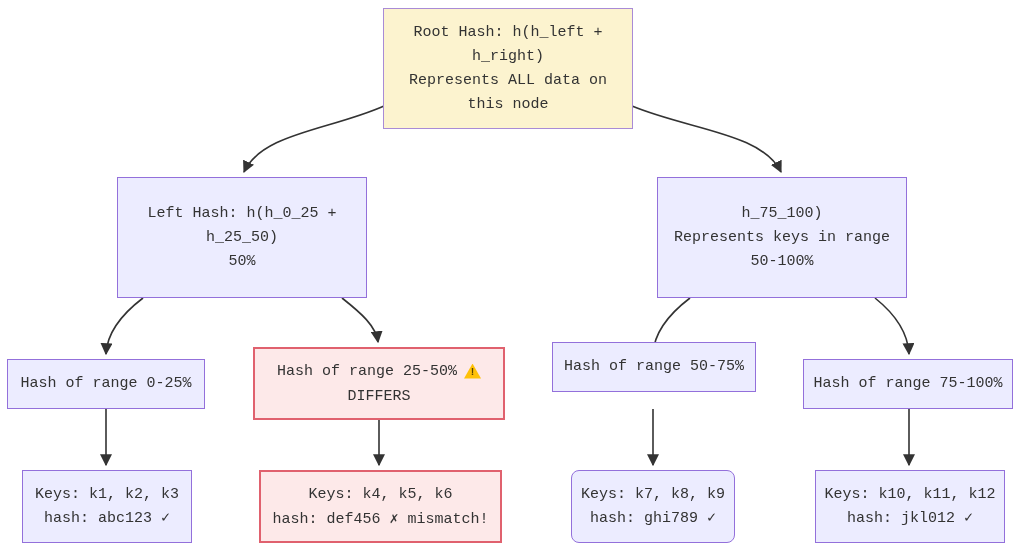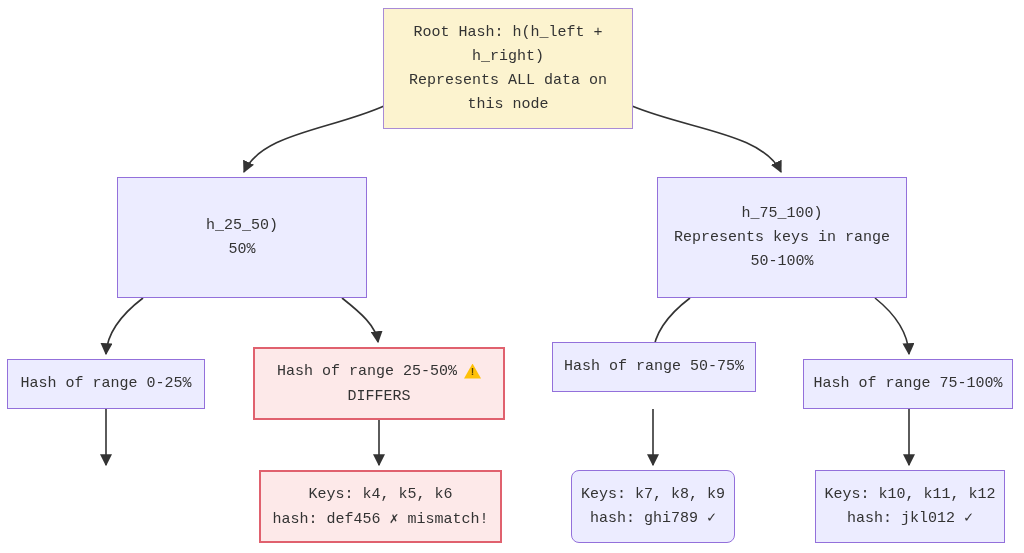--- a/index.html
+++ b/index.html
@@ -97,20 +97,21 @@
   </svg>
 
   <div class="node root-node n-root">
     <span class="ln">Root Hash: h(h_left +</span>
     <span class="ln">h_right)</span>
     <span class="ln">Represents ALL data on</span>
     <span class="ln">this node</span>
   </div>
 
   <div class="node n-left">
+    <span class="ln">Left Hash: h(h_0_25 +</span>
     <span class="ln">h_25_50)</span>
     <span class="ln">50%</span>
   </div>
 
   <div class="node n-right">
     <span class="ln">h_75_100)</span>
     <span class="ln">Represents keys in range</span>
     <span class="ln">50-100%</span>
   </div>
 
@@ -127,20 +128,24 @@
   </div>
 
   <div class="node n-c">
     <span class="ln">Hash of range 50-75%</span>
   </div>
 
   <div class="node n-d">
     <span class="ln">Hash of range 75-100%</span>
   </div>
 
+  <div class="node n-k1">
+    <span class="ln">Keys: k1, k2, k3</span>
+    <span class="ln">hash: abc123 ✓</span>
+  </div>
 
   <div class="node error-node n-k2">
     <span class="ln">Keys: k4, k5, k6</span>
     <span class="ln">hash: def456 ✗ mismatch!</span>
   </div>
 
   <div class="node n-k3">
     <span class="ln">Keys: k7, k8, k9</span>
     <span class="ln">hash: ghi789 ✓</span>
   </div>

